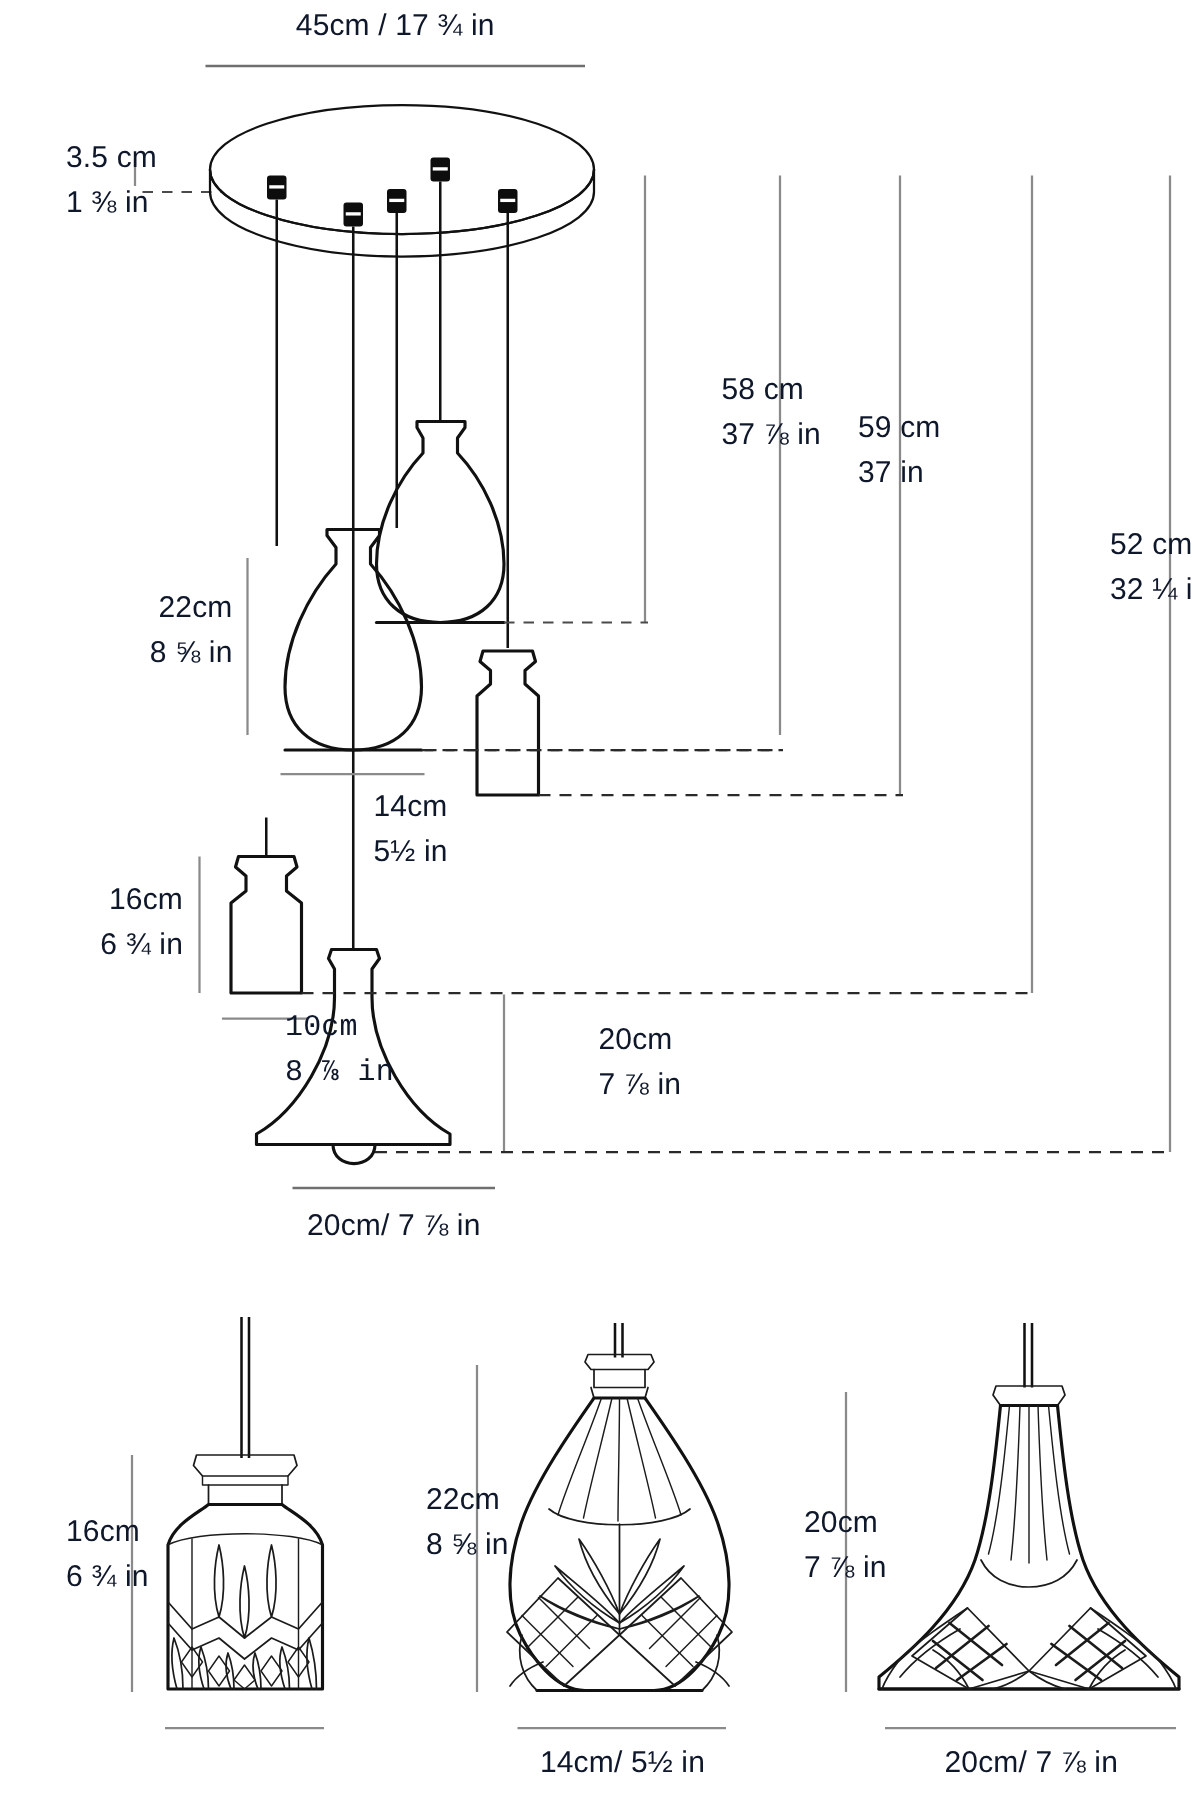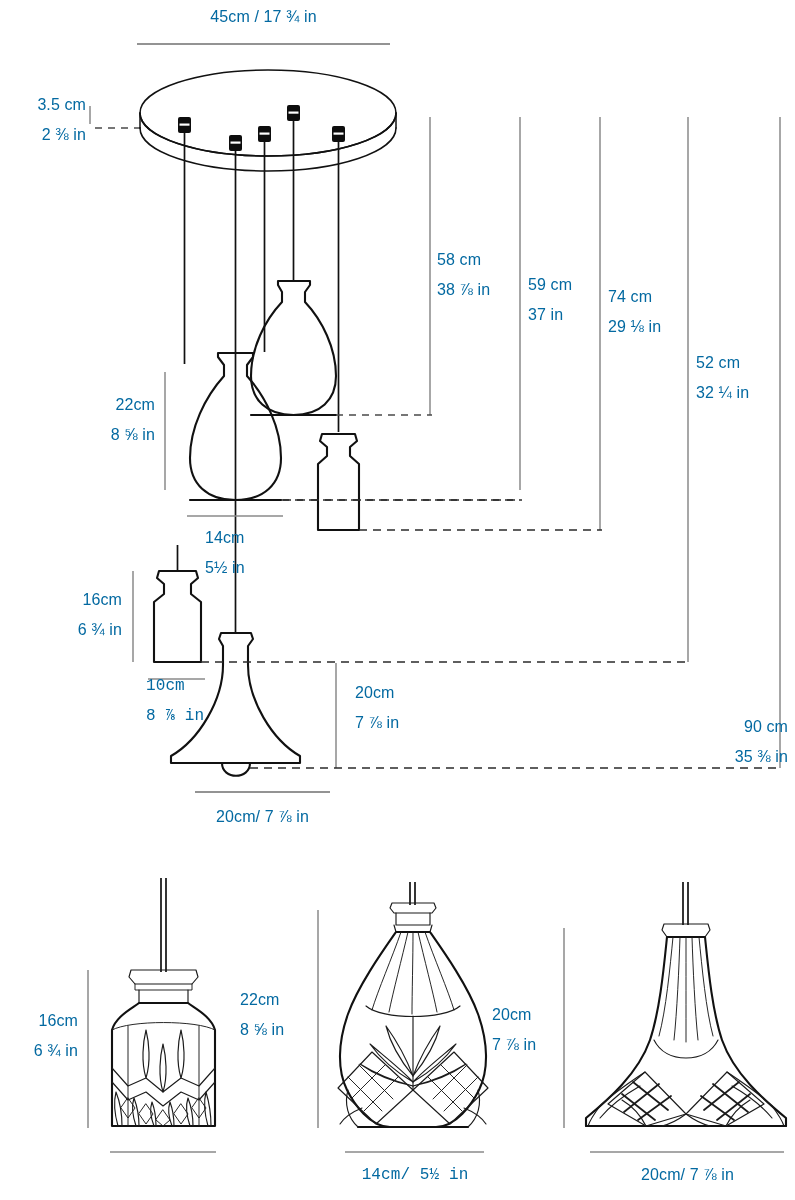--- a/index.html
+++ b/index.html
@@ -6,30 +6,30 @@
   body{
     width:795px;height:1200px;
     font-family:"Liberation Sans","DejaVu Sans",sans-serif;
     color:#15151f;
     -webkit-font-smoothing:antialiased;
   }
   #sheet{position:relative;width:795px;height:1200px;overflow:hidden;background:#fff;}
   svg.art{position:absolute;left:0;top:0;width:795px;height:1200px;overflow:visible;}
   .lbl{
     position:absolute;
-    color:#0369a1;
-    font-size:16px;
+    color:#0f172a;
+    font-size:20px;
     line-height:30px;
     letter-spacing:.1px;
     white-space:nowrap;
     font-weight:400;
   }
   .lbl.r{text-align:right;}
   .lbl.c{text-align:center;}
-  .lbl .ln{display:block;}
+  .lbl .ln{display:block;padding-left:44px;}
   
   .obj{fill:none;stroke:#111;stroke-width:2.1;stroke-linejoin:round;stroke-linecap:round;}
   .objthin{fill:none;stroke:#111;stroke-width:1.5;stroke-linejoin:round;stroke-linecap:round;}
   .cut{fill:none;stroke:#1b1b1b;stroke-width:1.15;stroke-linejoin:round;stroke-linecap:round;}
   .cut2{fill:none;stroke:#1b1b1b;stroke-width:0.95;stroke-linejoin:round;stroke-linecap:round;}
   .cord{fill:none;stroke:#111;stroke-width:1.7;stroke-linecap:butt;}
   .grip{fill:#0d0d0d;stroke:none;}
   .dim{fill:none;stroke:#8a8a8a;stroke-width:1.5;stroke-linecap:butt;}
   .dimdark{fill:none;stroke:#6f6f6f;stroke-width:1.6;stroke-linecap:butt;}
   .dash{fill:none;stroke:#2a2a2a;stroke-width:1.5;stroke-dasharray:8 6;stroke-linecap:butt;}
@@ -339,47 +339,39 @@
       <line class="dim" x1="564" y1="928" x2="564" y2="1128"></line>
       <line class="dim" x1="590" y1="1152" x2="784" y2="1152"></line>
     </g>
 
   </svg>
 
   <div class="lbl c" style="left:137px;top:2px;width:253px;">45cm / 17 ¾ in</div>
 
   <div class="lbl r" style="left:0px;top:90px;width:86px;">
     <span class="ln">3.5 cm</span>
-    <span class="ln">2 ⅜ in</span>
+    <span class="ln">1 ⅜ in</span>
   </div>
 
   <div class="lbl" style="left:437px;top:245px;">
     <span class="ln">58 cm</span>
-    <span class="ln">38 ⅞ in</span>
+    <span class="ln">37 ⅞ in</span>
   </div>
 
   <div class="lbl" style="left:528px;top:270px;">
     <span class="ln">59 cm</span>
     <span class="ln">37 in</span>
   </div>
 
-  <div class="lbl" style="left:608px;top:282px;">
-    <span class="ln">74 cm</span>
-    <span class="ln">29 ⅛ in</span>
-  </div>
 
   <div class="lbl" style="left:696px;top:348px;">
     <span class="ln">52 cm</span>
     <span class="ln">32 ¼ in</span>
   </div>
 
-  <div class="lbl r" style="left:628px;top:712px;width:160px;">
-    <span class="ln">90 cm</span>
-    <span class="ln">35 ⅜ in</span>
-  </div>
 
   <div class="lbl r" style="left:0px;top:390px;width:155px;">
     <span class="ln">22cm</span>
     <span class="ln">8 ⅝ in</span>
   </div>
 
   <div class="lbl" style="left:205px;top:523px;">
     <span class="ln">14cm</span>
     <span class="ln">5½ in</span>
   </div>
@@ -405,21 +397,21 @@
     <span class="ln">16cm</span>
     <span class="ln">6 ¾ in</span>
   </div>
 
 
   <div class="lbl" style="left:240px;top:985px;">
     <span class="ln">22cm</span>
     <span class="ln">8 ⅝ in</span>
   </div>
 
-  <div class="lbl c" style="left:325px;top:1160px;width:180px;font-family:Liberation Mono, monospace;">14cm/ 5½ in</div>
+  <div class="lbl c" style="left:325px;top:1160px;width:180px;">14cm/ 5½ in</div>
 
   <div class="lbl" style="left:492px;top:1000px;">
     <span class="ln">20cm</span>
     <span class="ln">7 ⅞ in</span>
   </div>
 
   <div class="lbl c" style="left:595px;top:1160px;width:185px;">20cm/ 7 ⅞ in</div>
 
 </div>
 

